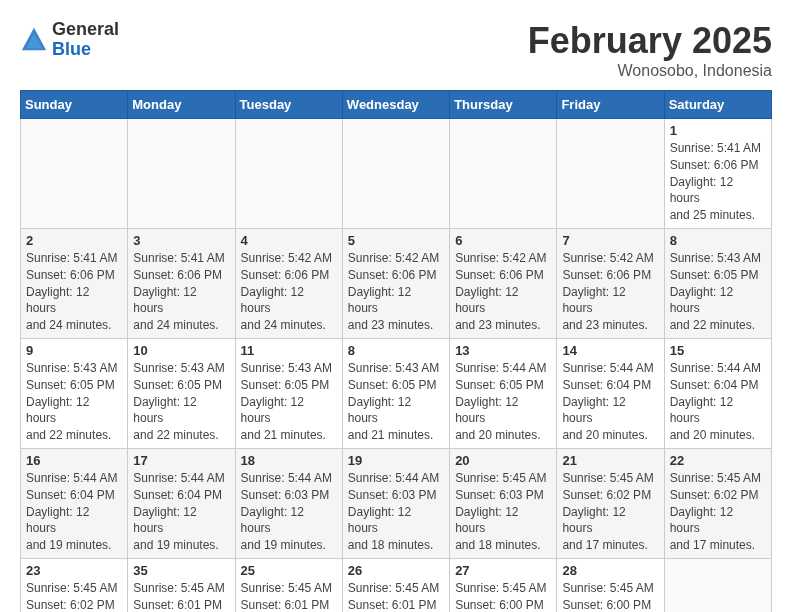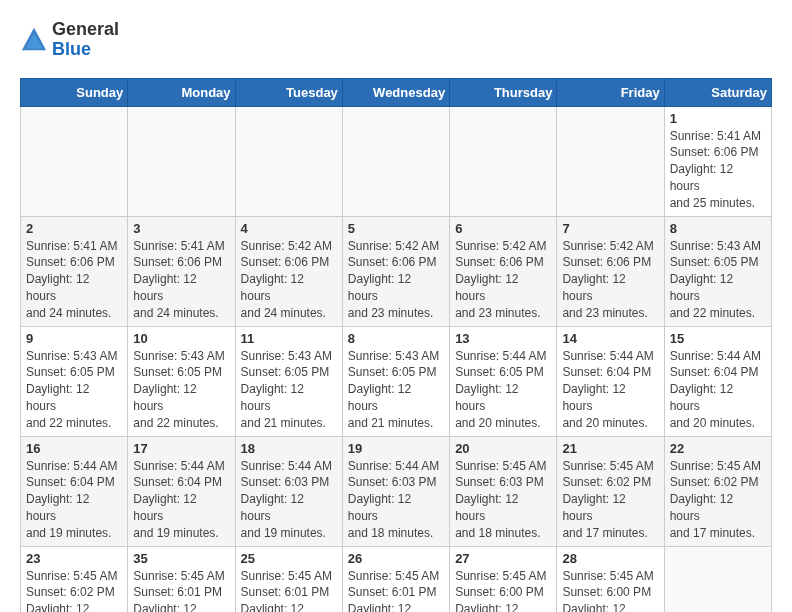--- a/index.html
+++ b/index.html
@@ -7,21 +7,21 @@
       font-family: Arial, sans-serif;
       background: #fff;
       width: 792px;
       min-height: 612px;
       padding: 20px;
     }
     .header {
       display: flex;
       justify-content: space-between;
       align-items: flex-start;
-      margin-bottom: 18px;
+      margin-bottom: 10px;
     }
     .logo {
       display: flex;
       align-items: center;
     }
     .logo-text {
       display: flex;
       flex-direction: column;
       line-height: 1.1;
     }
@@ -56,21 +56,21 @@
       width: 100%;
       border-collapse: collapse;
       border: 1px solid #ccc;
     }
     .calendar th {
       background-color: #2a6db5;
       color: #fff;
       font-size: 13px;
       font-weight: bold;
       padding: 6px 4px;
-      text-align: right;
+      text-align: left;
       border: 1px solid #1a5aa0;
     }
     .calendar td {
       vertical-align: top;
       border: 1px solid #ccc;
       padding: 4px 5px;
       width: 107px;
       min-height: 80px;
       font-size: 10px;
       color: #333;
@@ -105,20 +105,24 @@
   <div class="logo">
     <svg class="logo-icon" viewBox="0 0 30 30" xmlns="http://www.w3.org/2000/svg">
       <polygon points="15,2 28,26 2,26" fill="#1a6bbf" opacity="0.85"></polygon>
       <polygon points="15,8 24,24 6,24" fill="#4a9fe0" opacity="0.7"></polygon>
     </svg>
     <div class="logo-text">
       <span class="logo-general">General</span>
       <span class="logo-blue">Blue</span>
     </div>
   </div>
+  <div class="title-block">
+    <div class="month-title">February 2025</div>
+    <div class="location">Wonosobo, Indonesia</div>
+  </div>
 </div>
 
 <table class="calendar">
   <thead>
     <tr>
     <th>Sunday</th>
         <th>Monday</th>
         <th>Tuesday</th>
         <th>Wednesday</th>
         <th>Thursday</th>

